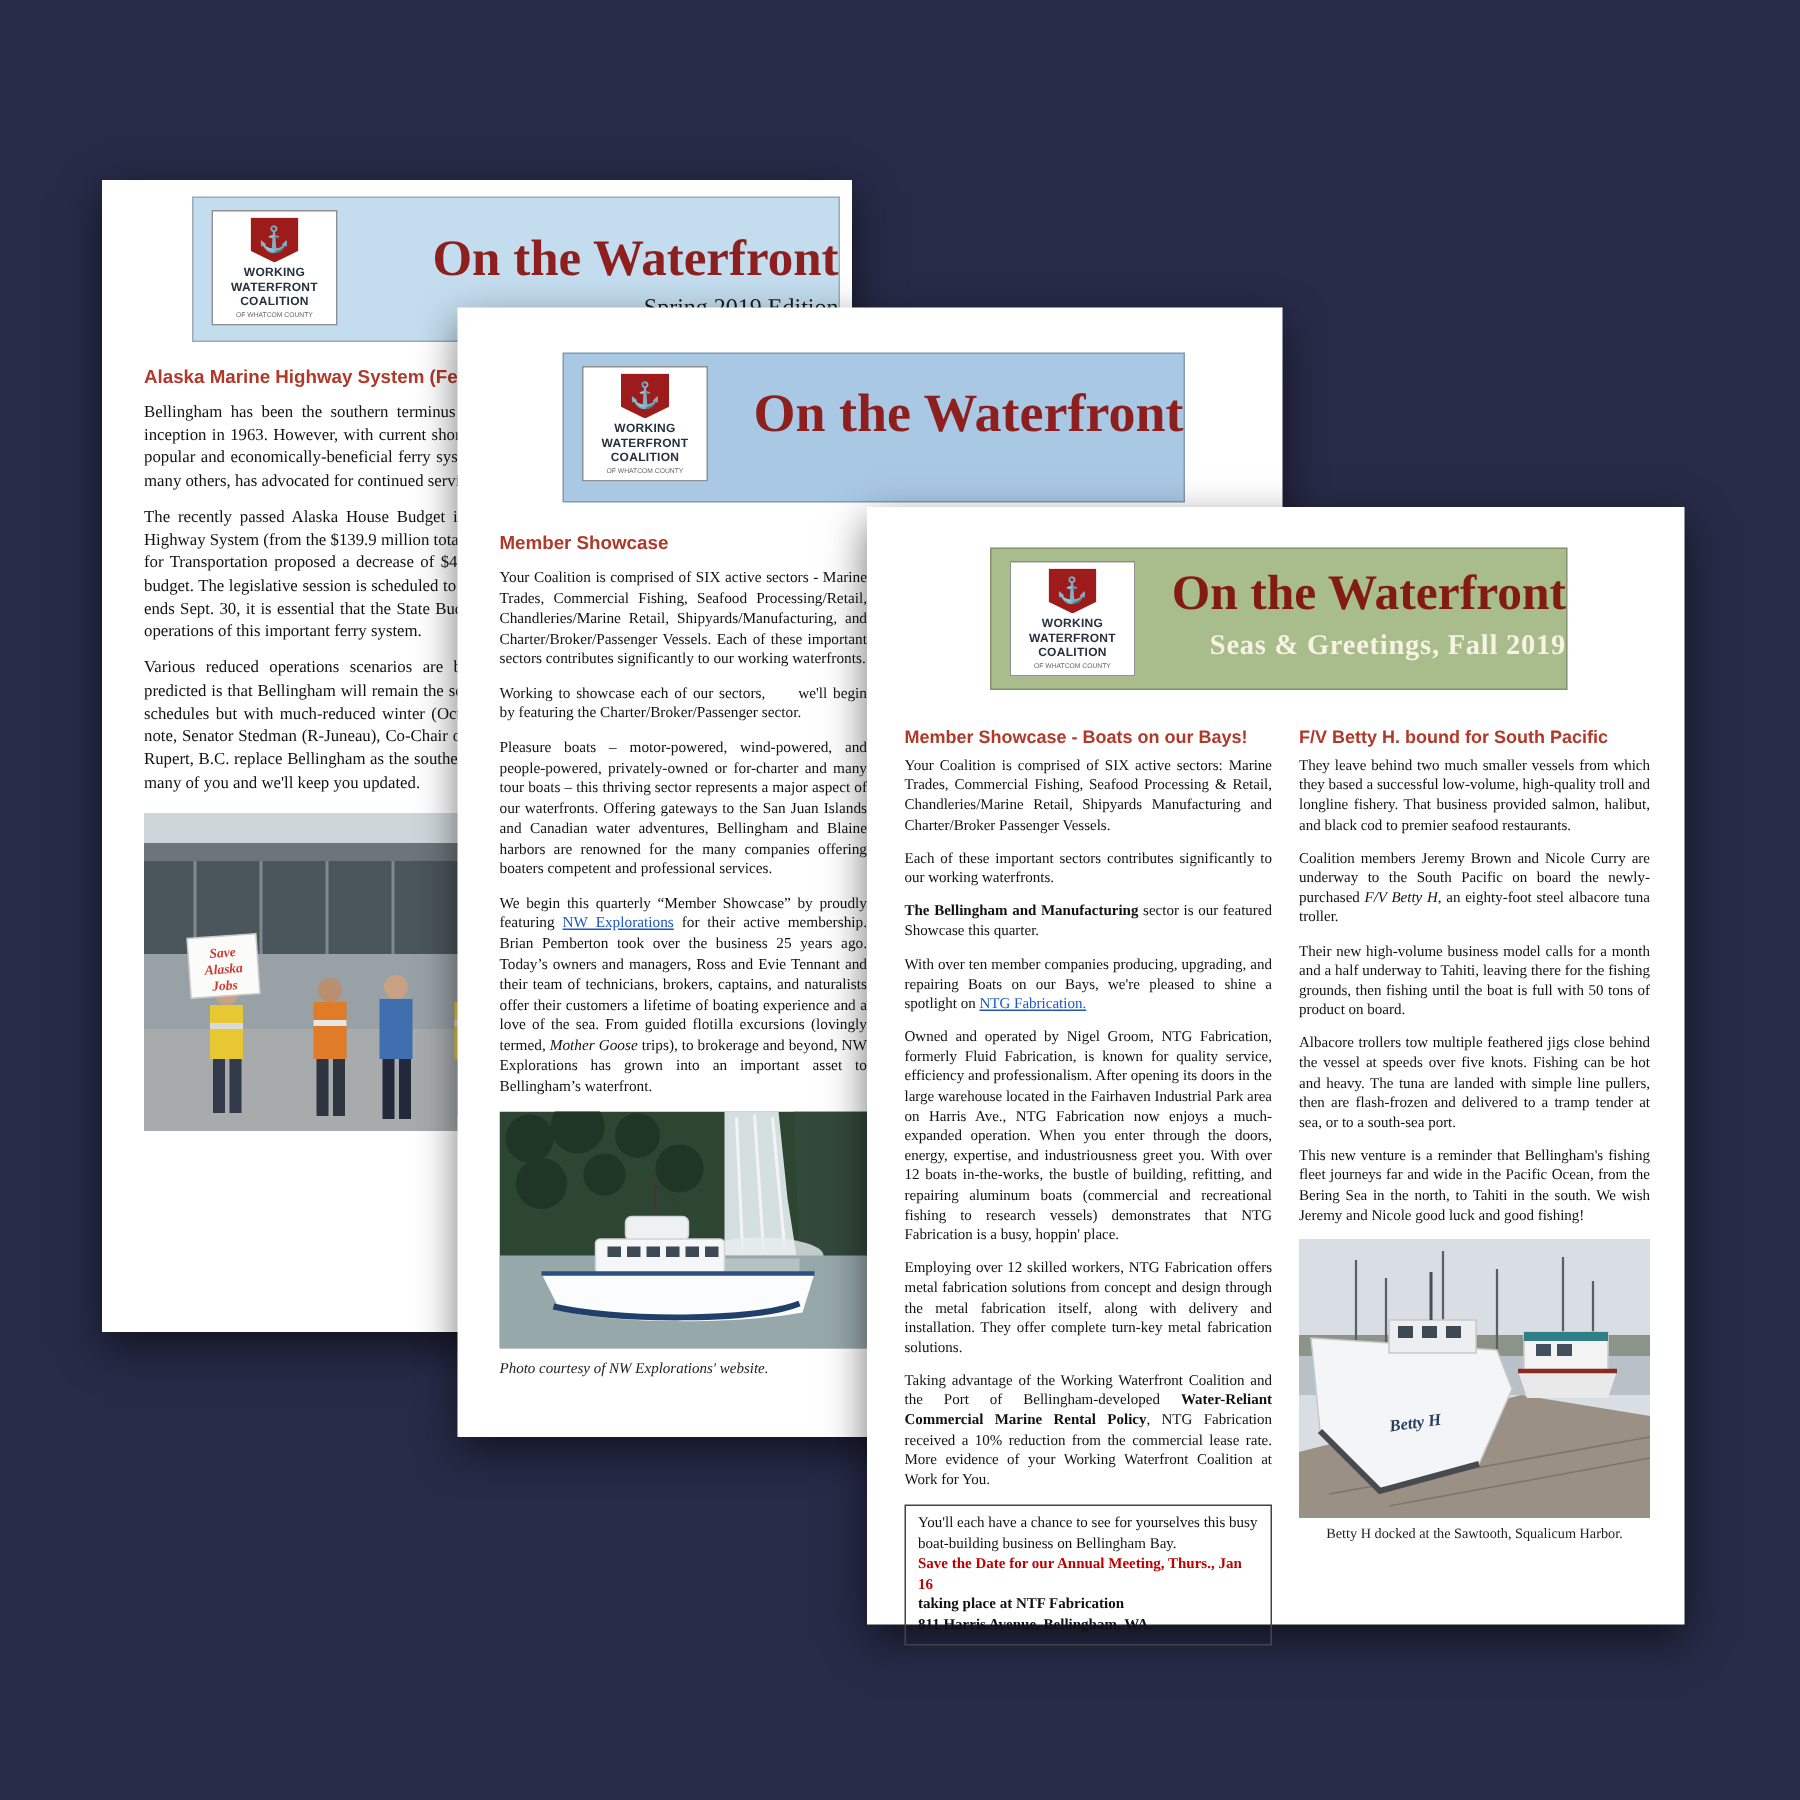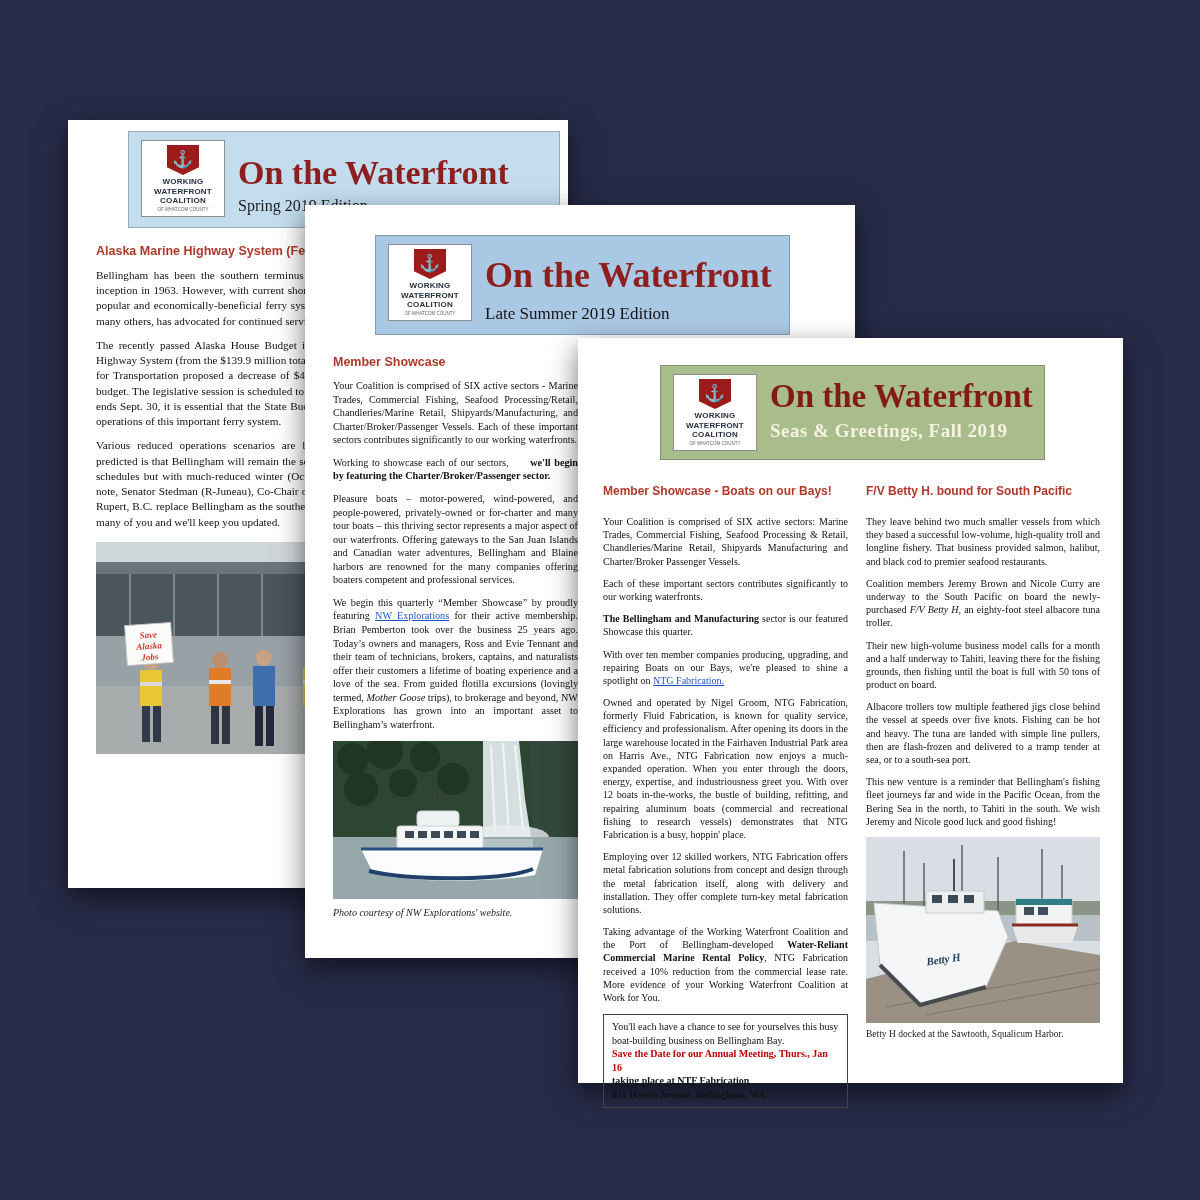--- a/index.html
+++ b/index.html
@@ -15,21 +15,21 @@
   .page-summer .banner{margin:30px 65px 0 70px;height:100px;background:#a9c8e3;}
   .page-fall   .banner{margin:27px 78px 0 82px;height:95px;background:#a9bc8b;}
 
   .logo{width:78px;background:#fff;border:1px solid #8f8f8f;text-align:center;
         padding:4px 2px 3px;margin:8px 0 0 12px;box-sizing:content-box;flex:0 0 auto;}
   .logo-shield{width:32px;height:30px;margin:0 auto 2px;background:#9e1b1b;color:#fff;
         font-size:17px;line-height:30px;clip-path:polygon(0 0,100% 0,100% 74%,50% 100%,0 74%);}
   .logo-word{font:700 8px/9.5px "Liberation Sans","DejaVu Sans",sans-serif;color:#25313f;letter-spacing:.2px;}
   .logo-sub{font:400 4.5px/6px "Liberation Sans","DejaVu Sans",sans-serif;color:#666;margin-top:1px;}
 
-  .mast{flex:1;text-align:left;min-width:0;padding-left:13px;}
+  .mast{flex:1;text-align:right;min-width:0;padding-left:13px;}
   .mast-title{font-family:"Liberation Serif",serif;font-weight:700;color:#8e1f1f;}
   .page-spring .mast-title{margin-top:22px;font-size:34px;}
   .page-spring .mast-edition{margin-top:5px;font-size:16px;color:#1c1c1c;}
   .page-summer .mast-title{margin-top:18px;font-size:36px;}
   .page-summer .mast-edition{margin-top:8px;font-size:17px;color:#151515;}
   .page-fall .mast-title{margin-top:12px;font-size:33px;color:#821c12;}
   .page-fall .mast-edition{margin-top:5px;font-size:19px;font-weight:700;color:#f7f3e3;letter-spacing:.5px;}
 
   .article-heading{font:700 12.5px "Liberation Sans","DejaVu Sans",sans-serif;color:#b0392a;margin:0 0 10px;}
   .paras p{margin:0 0 9px;text-align:justify;color:#111;}
@@ -40,29 +40,29 @@
   .photo-rally{margin-top:12px;width:340px;height:212px;display:block;}
 
   .page-summer .content{padding:20px 28px 0;}
   .page-summer .paras{width:245px;font-size:10.2px;line-height:1.33;}
   .photo-boat{width:247px;height:158px;margin-top:6px;display:block;}
   .caption-italic{font-style:italic;font-size:10px;color:#222;margin-top:8px;width:247px;}
 
   .page-fall .content{display:flex;gap:18px;padding:24px 25px 0;}
   .col-left{width:245px;flex:0 0 auto;}
   .col-right{width:234px;flex:0 0 auto;}
-  .page-fall .article-heading{font-size:12px;margin-bottom:17px;}
+  .page-fall .article-heading{font-size:12px;margin-bottom:6px;}
   .page-fall .paras{font-size:10px;line-height:1.32;}
   .notice-box{border:1px solid #444;margin-top:10px;padding:5px 8px 6px;text-align:left;
               font-size:10px;line-height:1.35;}
   .notice-l1{color:#111;}
   .notice-l2{color:#c00000;font-weight:700;}
   .notice-l3,.notice-l4{color:#111;font-weight:700;}
   .photo-harbor{width:234px;height:186px;margin-top:4px;display:block;}
-  .caption-center{font-size:9.5px;color:#222;text-align:left;margin-top:6px;width:234px;}
+  .caption-center{font-size:9.5px;color:#222;text-align:center;margin-top:6px;width:234px;}
 
   .sign-text{font:italic 700 9px "Liberation Serif",serif;fill:#cf3a30;text-anchor:middle;}
   .hull-name{font:italic 700 11px "Liberation Serif",serif;fill:#27405e;text-anchor:middle;}
 </style>
 </head>
 <body>
 
 <div class="canvas" style="background: rgb(39, 43, 72);">
 
   <section class="page page-spring">
@@ -155,28 +155,27 @@
     <header class="banner">
       <div class="logo">
         <div class="logo-shield"><span>⚓</span></div>
         <div class="logo-word">WORKING</div>
         <div class="logo-word">WATERFRONT</div>
         <div class="logo-word">COALITION</div>
         <div class="logo-sub">OF WHATCOM COUNTY</div>
       </div>
       <div class="mast">
         <div class="mast-title">On the Waterfront</div>
-        <div class="mast-edition">Late Summer 2019 Edition</div>
       </div>
     </header>
     <div class="content">
       <h2 class="article-heading">Member Showcase</h2>
       <div class="paras">
           <p><span>Your Coalition is comprised of SIX active sectors - Marine Trades, Commercial Fishing, Seafood Processing/Retail, Chandleries/Marine Retail, Shipyards/Manufacturing, and Charter/Broker/Passenger Vessels. Each of these important sectors contributes significantly to our working waterfronts.</span></p>
-          <p><span>Working to showcase each of our sectors, </span><span style="font-weight: 700; margin-left: 18px;">we'll begin by featuring the Charter/Broker/Passenger sector.</span></p>
+          <p><span>Working to showcase each of our sectors, </span><span style="font-weight: 400; margin-left: 18px;">we'll begin by featuring the Charter/Broker/Passenger sector.</span></p>
           <p><span>Pleasure boats – motor-powered, wind-powered, and people-powered, privately-owned or for-charter and many tour boats – this thriving sector represents a major aspect of our waterfronts. Offering gateways to the San Juan Islands and Canadian water adventures, Bellingham and Blaine harbors are renowned for the many companies offering boaters competent and professional services.</span></p>
           <p><span>We begin this quarterly “Member Showcase” by proudly featuring </span><span class="inline-link">NW Explorations</span><span> for their active membership. Brian Pemberton took over the business 25 years ago. Today’s owners and managers, Ross and Evie Tennant and their team of technicians, brokers, captains, and naturalists offer their customers a lifetime of boating experience and a love of the sea. From guided flotilla excursions (lovingly termed, </span><span style="font-style: italic;">Mother Goose</span><span> trips), to brokerage and beyond, NW Explorations has grown into an important asset to Bellingham’s waterfront.</span></p>
         </div>
       <svg class="photo-boat" viewBox="0 0 247 158" xmlns="http://www.w3.org/2000/svg">
         <rect width="247" height="158" fill="#2c4632"></rect>
         <g fill="#1f3526">
           <circle cx="20" cy="18" r="16"></circle>
             <circle cx="52" cy="10" r="18"></circle>
             <circle cx="92" cy="16" r="15"></circle>
           <circle cx="28" cy="48" r="17"></circle>

